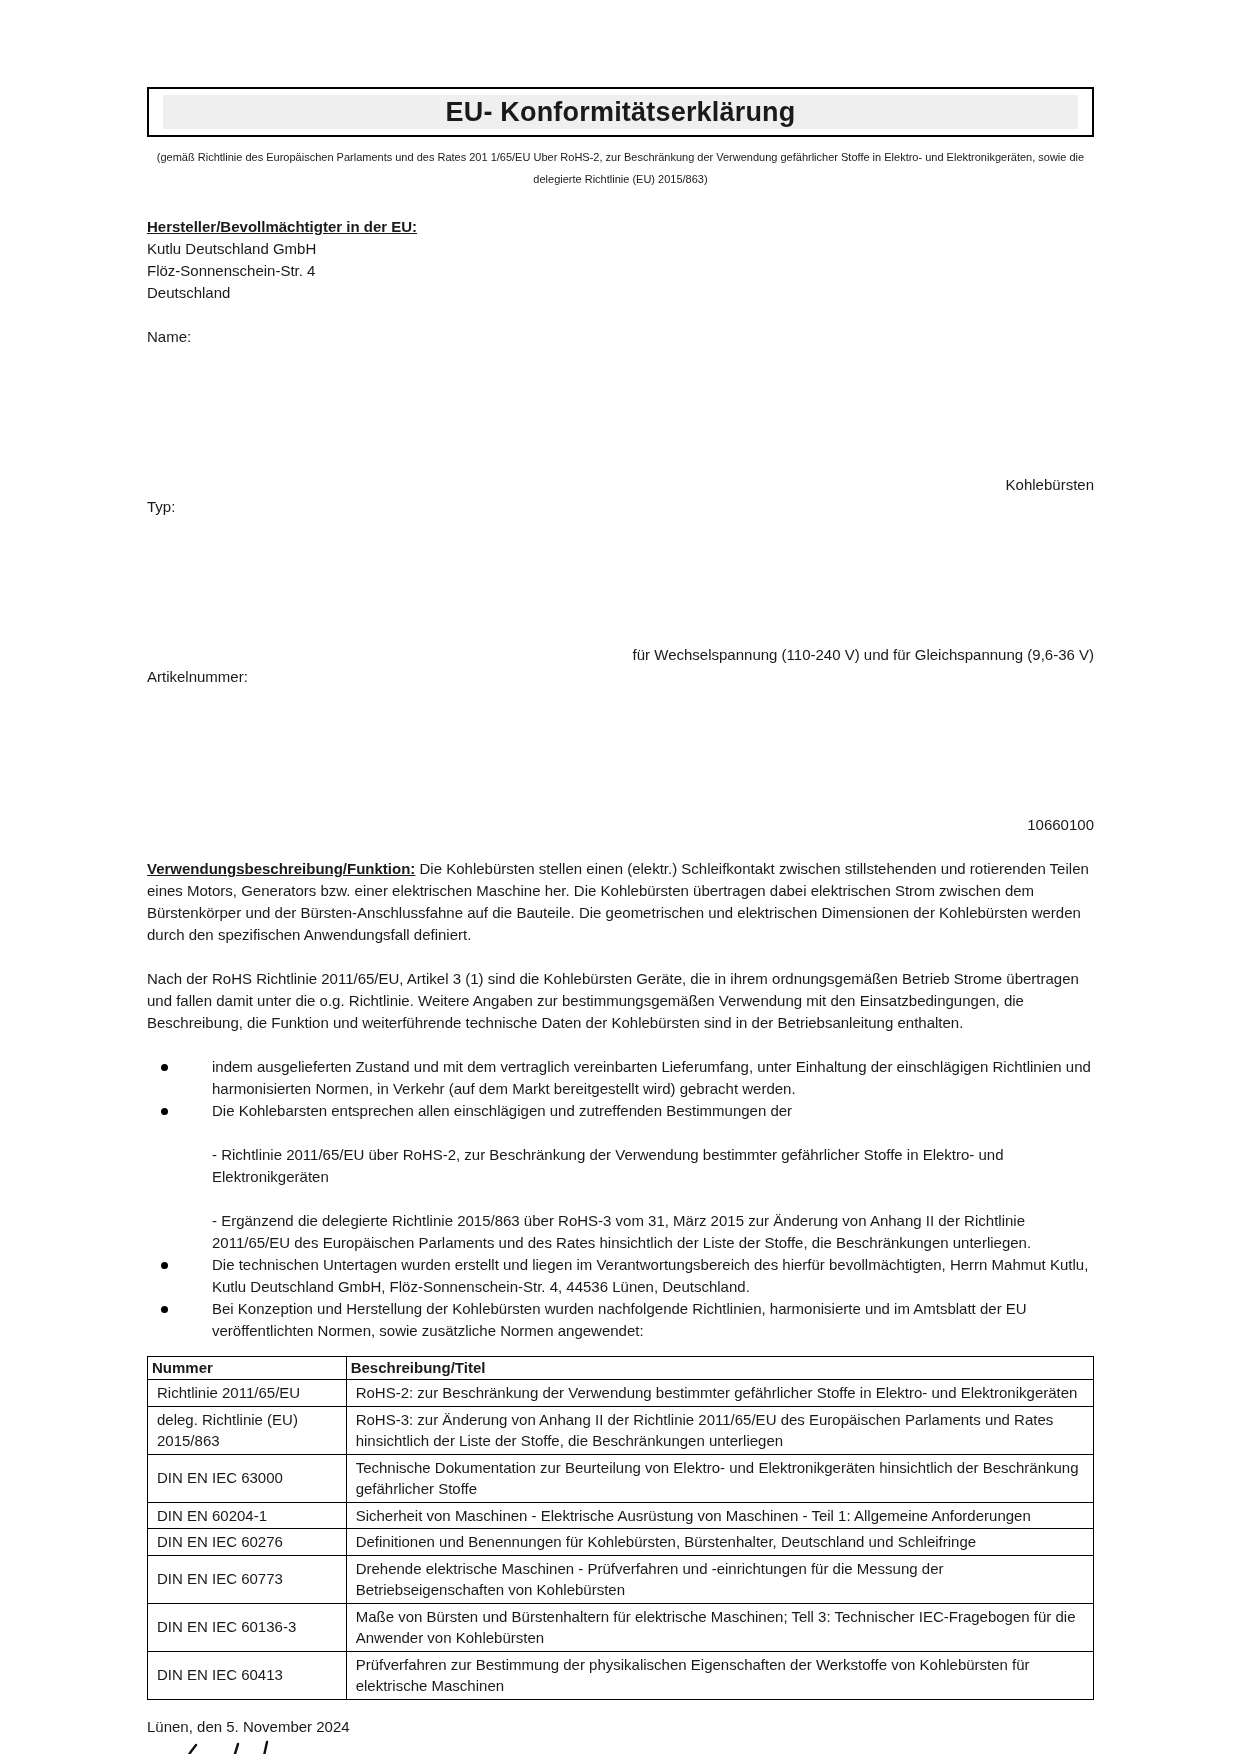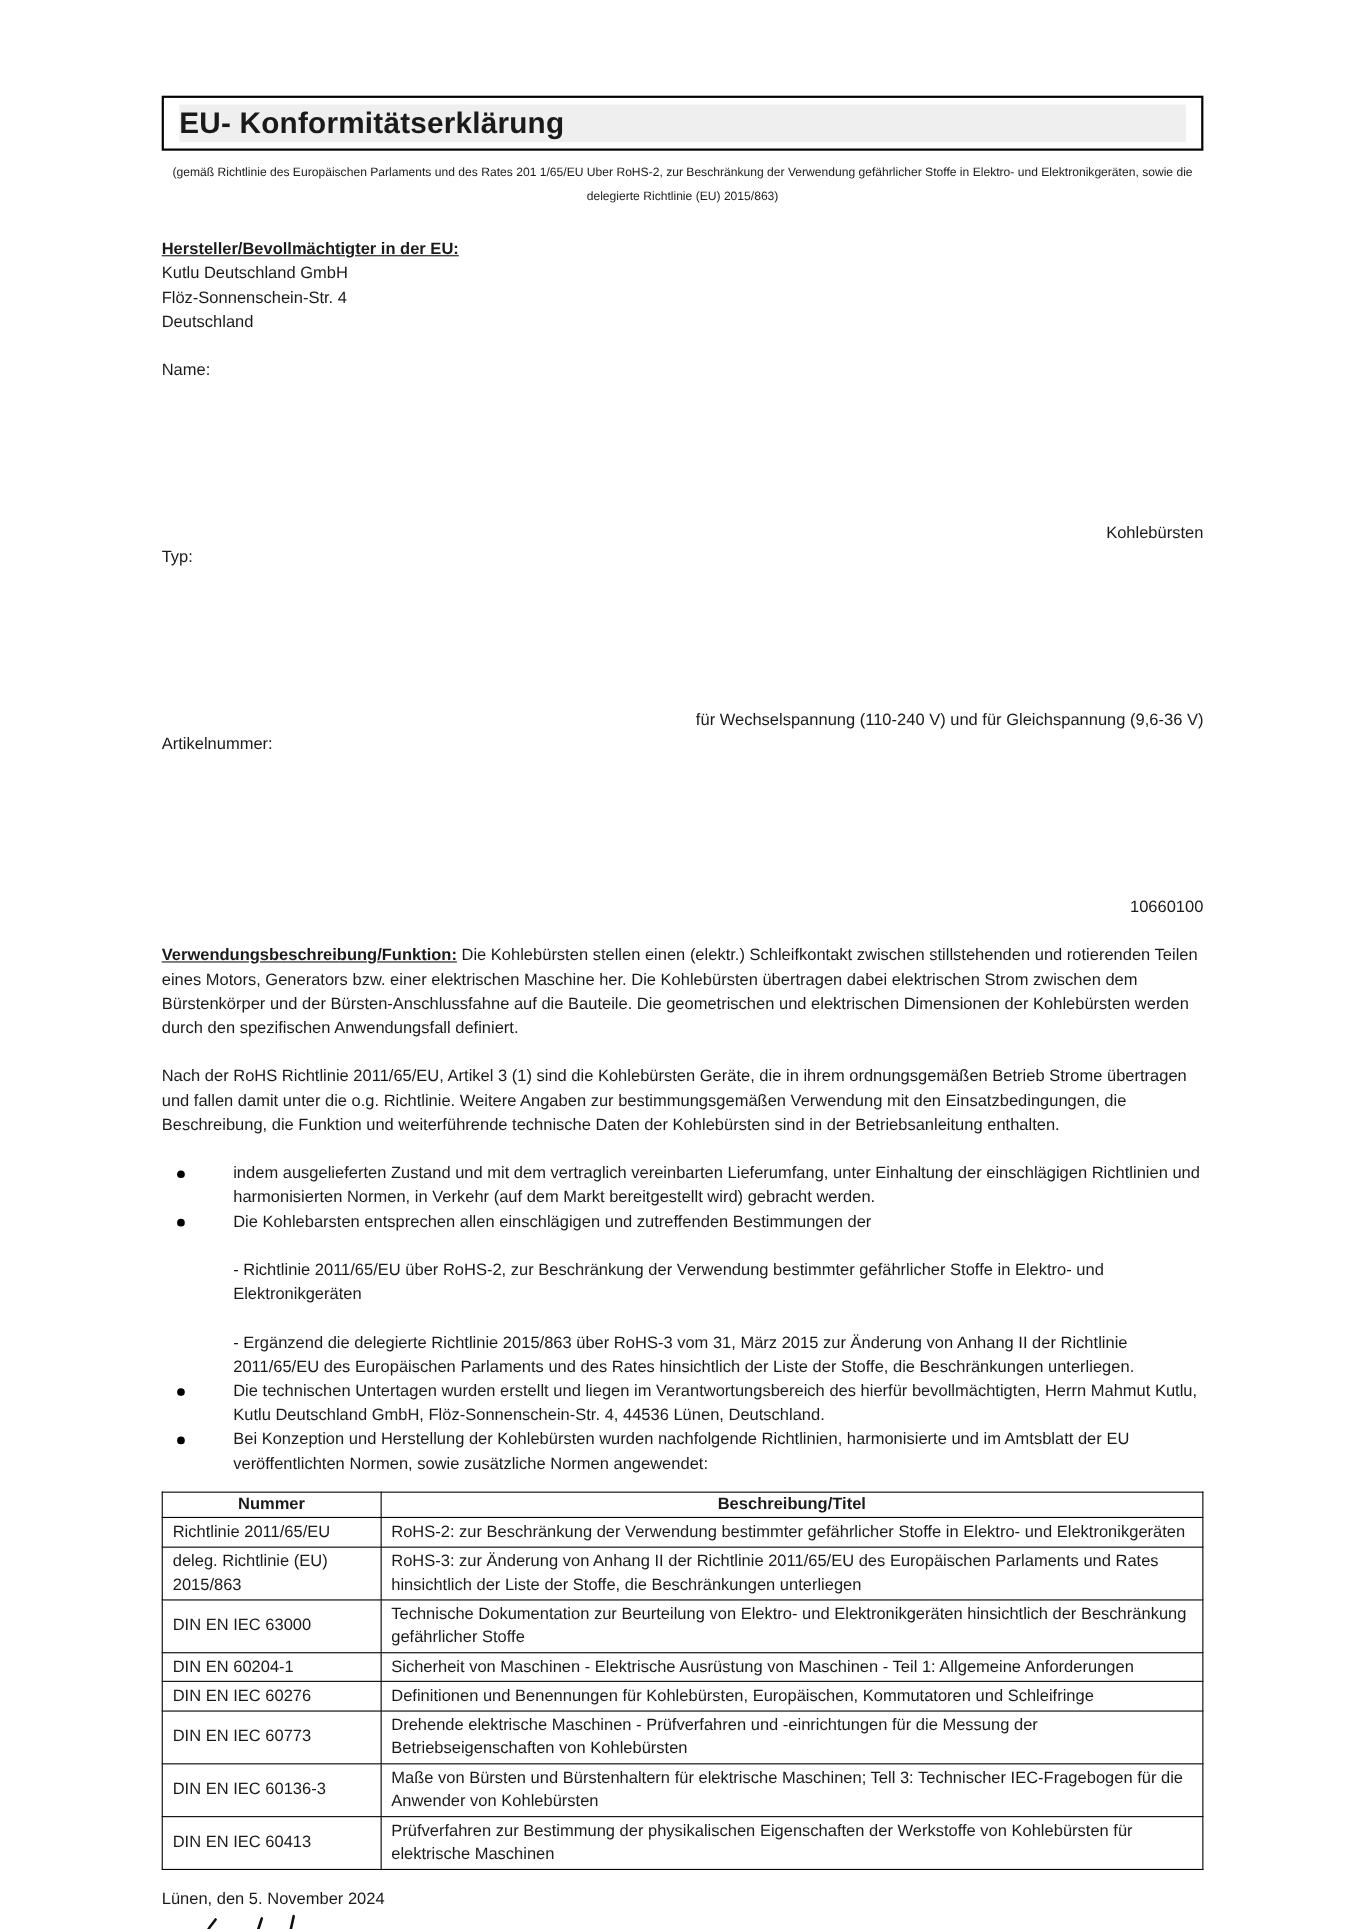--- a/index.html
+++ b/index.html
@@ -17,20 +17,21 @@
     padding: 87px 147px 60px 147px;
     width: 1241px;
   }
   
   .title-box {
     border: 2px solid #000;
     padding: 6px 14px;
   }
   .title-inner {
     background: var(--title-bg, #efefef);
+    text-align: center;
     font-size: 27px;
     font-weight: 700;
     line-height: 34px;
     letter-spacing: 0.2px;
   }
   .subtitle {
     margin-top: 9px;
     text-align: center;
     font-size: 11px;
     line-height: 22px;
@@ -71,21 +72,21 @@
     margin-top: 14px;
     width: 100%;
     border-collapse: collapse;
     font-size: 15px;
   }
   table.standards th, table.standards td {
     border: 1.5px solid #000;
   }
   table.standards th {
     font-weight: 700;
-    text-align: center;
+    text-align: left;
     padding: 1px 4px;
     line-height: 20px;
   }
   table.standards td {
     padding: 2px 9px;
     line-height: 21.5px;
     vertical-align: middle;
   }
   table.standards col.c-nummer { width: 21%; }
   
@@ -202,21 +203,21 @@
       <tr>
         <td>DIN EN IEC 63000</td>
         <td>Technische Dokumentation zur Beurteilung von Elektro- und Elektronikgeräten hinsichtlich der Beschränkung gefährlicher Stoffe</td>
       </tr>
       <tr>
         <td>DIN EN 60204-1</td>
         <td>Sicherheit von Maschinen - Elektrische Ausrüstung von Maschinen - Teil 1: Allgemeine Anforderungen</td>
       </tr>
       <tr>
         <td>DIN EN IEC 60276</td>
-        <td>Definitionen und Benennungen für Kohlebürsten, Europäischen, Kommutatoren und Schleifringe</td>
+        <td>Definitionen und Benennungen für Kohlebürsten, Bürstenhalter, Deutschland und Schleifringe</td>
       </tr>
       <tr>
         <td>DIN EN IEC 60773</td>
         <td>Drehende elektrische Maschinen - Prüfverfahren und -einrichtungen für die Messung der Betriebseigenschaften von Kohlebürsten</td>
       </tr>
       <tr>
         <td>DIN EN IEC 60136-3</td>
         <td>Maße von Bürsten und Bürstenhaltern für elektrische Maschinen; Tell 3: Technischer IEC-Fragebogen für die Anwender von Kohlebürsten</td>
       </tr>
       <tr>

